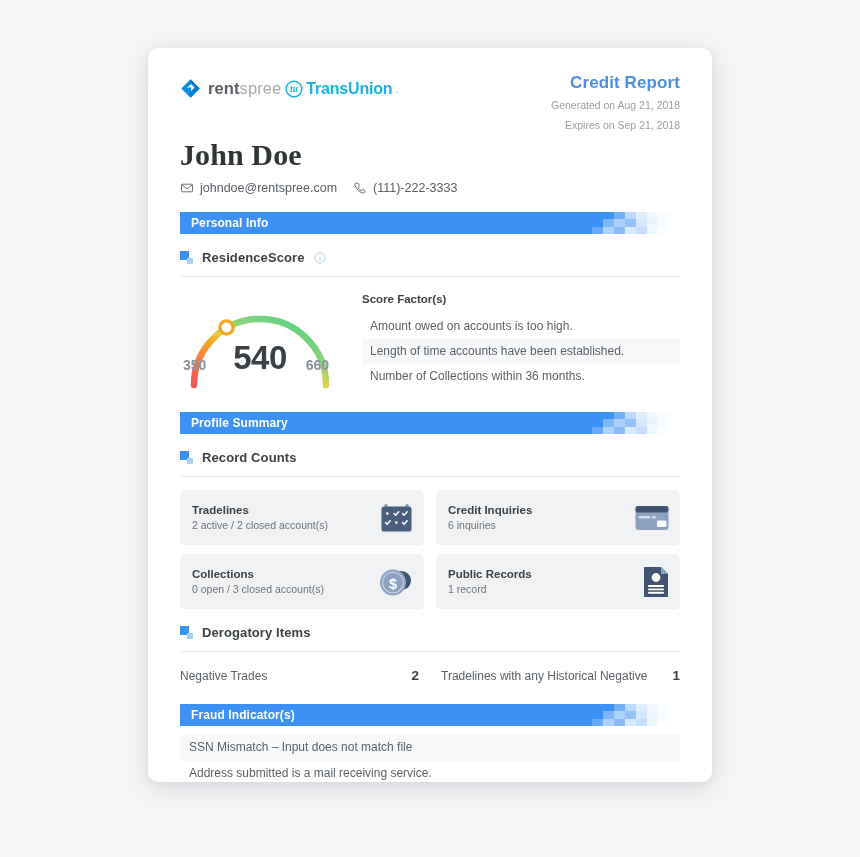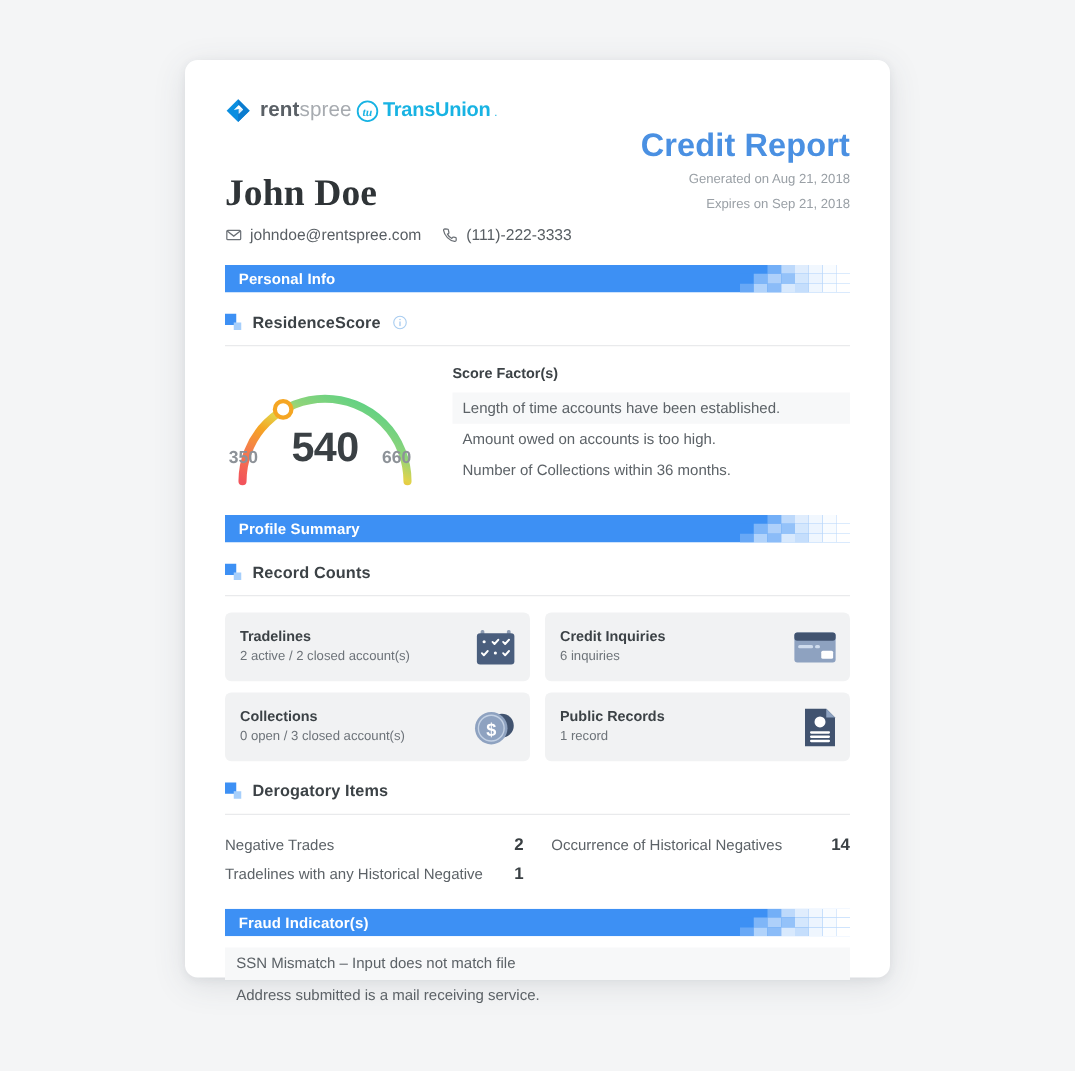--- a/index.html
+++ b/index.html
@@ -47,22 +47,22 @@
   .tu-logo { display: flex; align-items: center; gap: 3px; }
   .tu-mark { width: 18px; height: 18px; flex: 0 0 18px; }
   .tu-word {
     font-size: 16px; font-weight: 700; color: #18b3e3;
     letter-spacing: -.2px; white-space: nowrap;
   }
   .tu-dot { font-size: 9px; color: #18b3e3; align-self: flex-end; padding-bottom: 3px; }
 
   .hdr-right { position: absolute; right: 0; top: 0; text-align: right; }
   .report-title {
-    font-size: 26px; font-weight: 700; color: #4a90e2;
-    letter-spacing: .1px; line-height: 1.1; margin-top: 28px;
+    font-size: 17px; font-weight: 700; color: #4a90e2;
+    letter-spacing: .1px; line-height: 1.1;
   }
   .report-meta { font-size: 10.5px; color: #9aa0a6; line-height: 1.45; margin-top: 5px; }
 
   
   .person-name {
     font-family: "Liberation Serif", serif;
     font-size: 30px; font-weight: 700; color: #2f3437;
     letter-spacing: .1px; margin-top: 6px;
   }
   .contact {
@@ -281,22 +281,22 @@
           <path d="M14 88 A66 66 0 0 1 146 88" fill="none" stroke="url(#gg)" stroke-width="6.5" stroke-linecap="round"></path>
           <circle cx="46.5" cy="30.5" r="6.6" fill="#ffffff" stroke="#f5a623" stroke-width="3.4"></circle>
         </svg>
         <div class="gauge-num">540</div>
         <div class="g-min">350</div>
         <div class="g-max">660</div>
       </div>
 
       <div class="factors">
         <div class="factors-title">Score Factor(s)</div>
+        <div class="f-row">Amount owed on accounts is too high.</div>
         <div class="f-row alt">Length of time accounts have been established.</div>
-        <div class="f-row">Amount owed on accounts is too high.</div>
         <div class="f-row">Number of Collections within 36 months.</div>
       </div>
     </div>
 
     <div class="bar">
       <div class="bar-fill"></div>
       <div class="mosaic">
           <div class="mcol">
             <div class="mcell" style="background: rgb(61, 144, 244);"></div>
             <div class="mcell" style="background: rgb(61, 144, 244);"></div>
@@ -415,24 +415,20 @@
         </span>
       <span class="subhead-txt">Derogatory Items</span>
     </div>
 
     <div class="derog">
       <div class="d-row">
         <span>Negative Trades</span>
         <span class="d-val">2</span>
       </div>
       <div class="d-row">
-        <span>Occurrence of Historical Negatives</span>
-        <span class="d-val">14</span>
-      </div>
-      <div class="d-row">
         <span>Tradelines with any Historical Negative</span>
         <span class="d-val">1</span>
       </div>
       <div></div>
     </div>
 
     <div class="bar">
       <div class="bar-fill"></div>
       <div class="mosaic">
           <div class="mcol">

